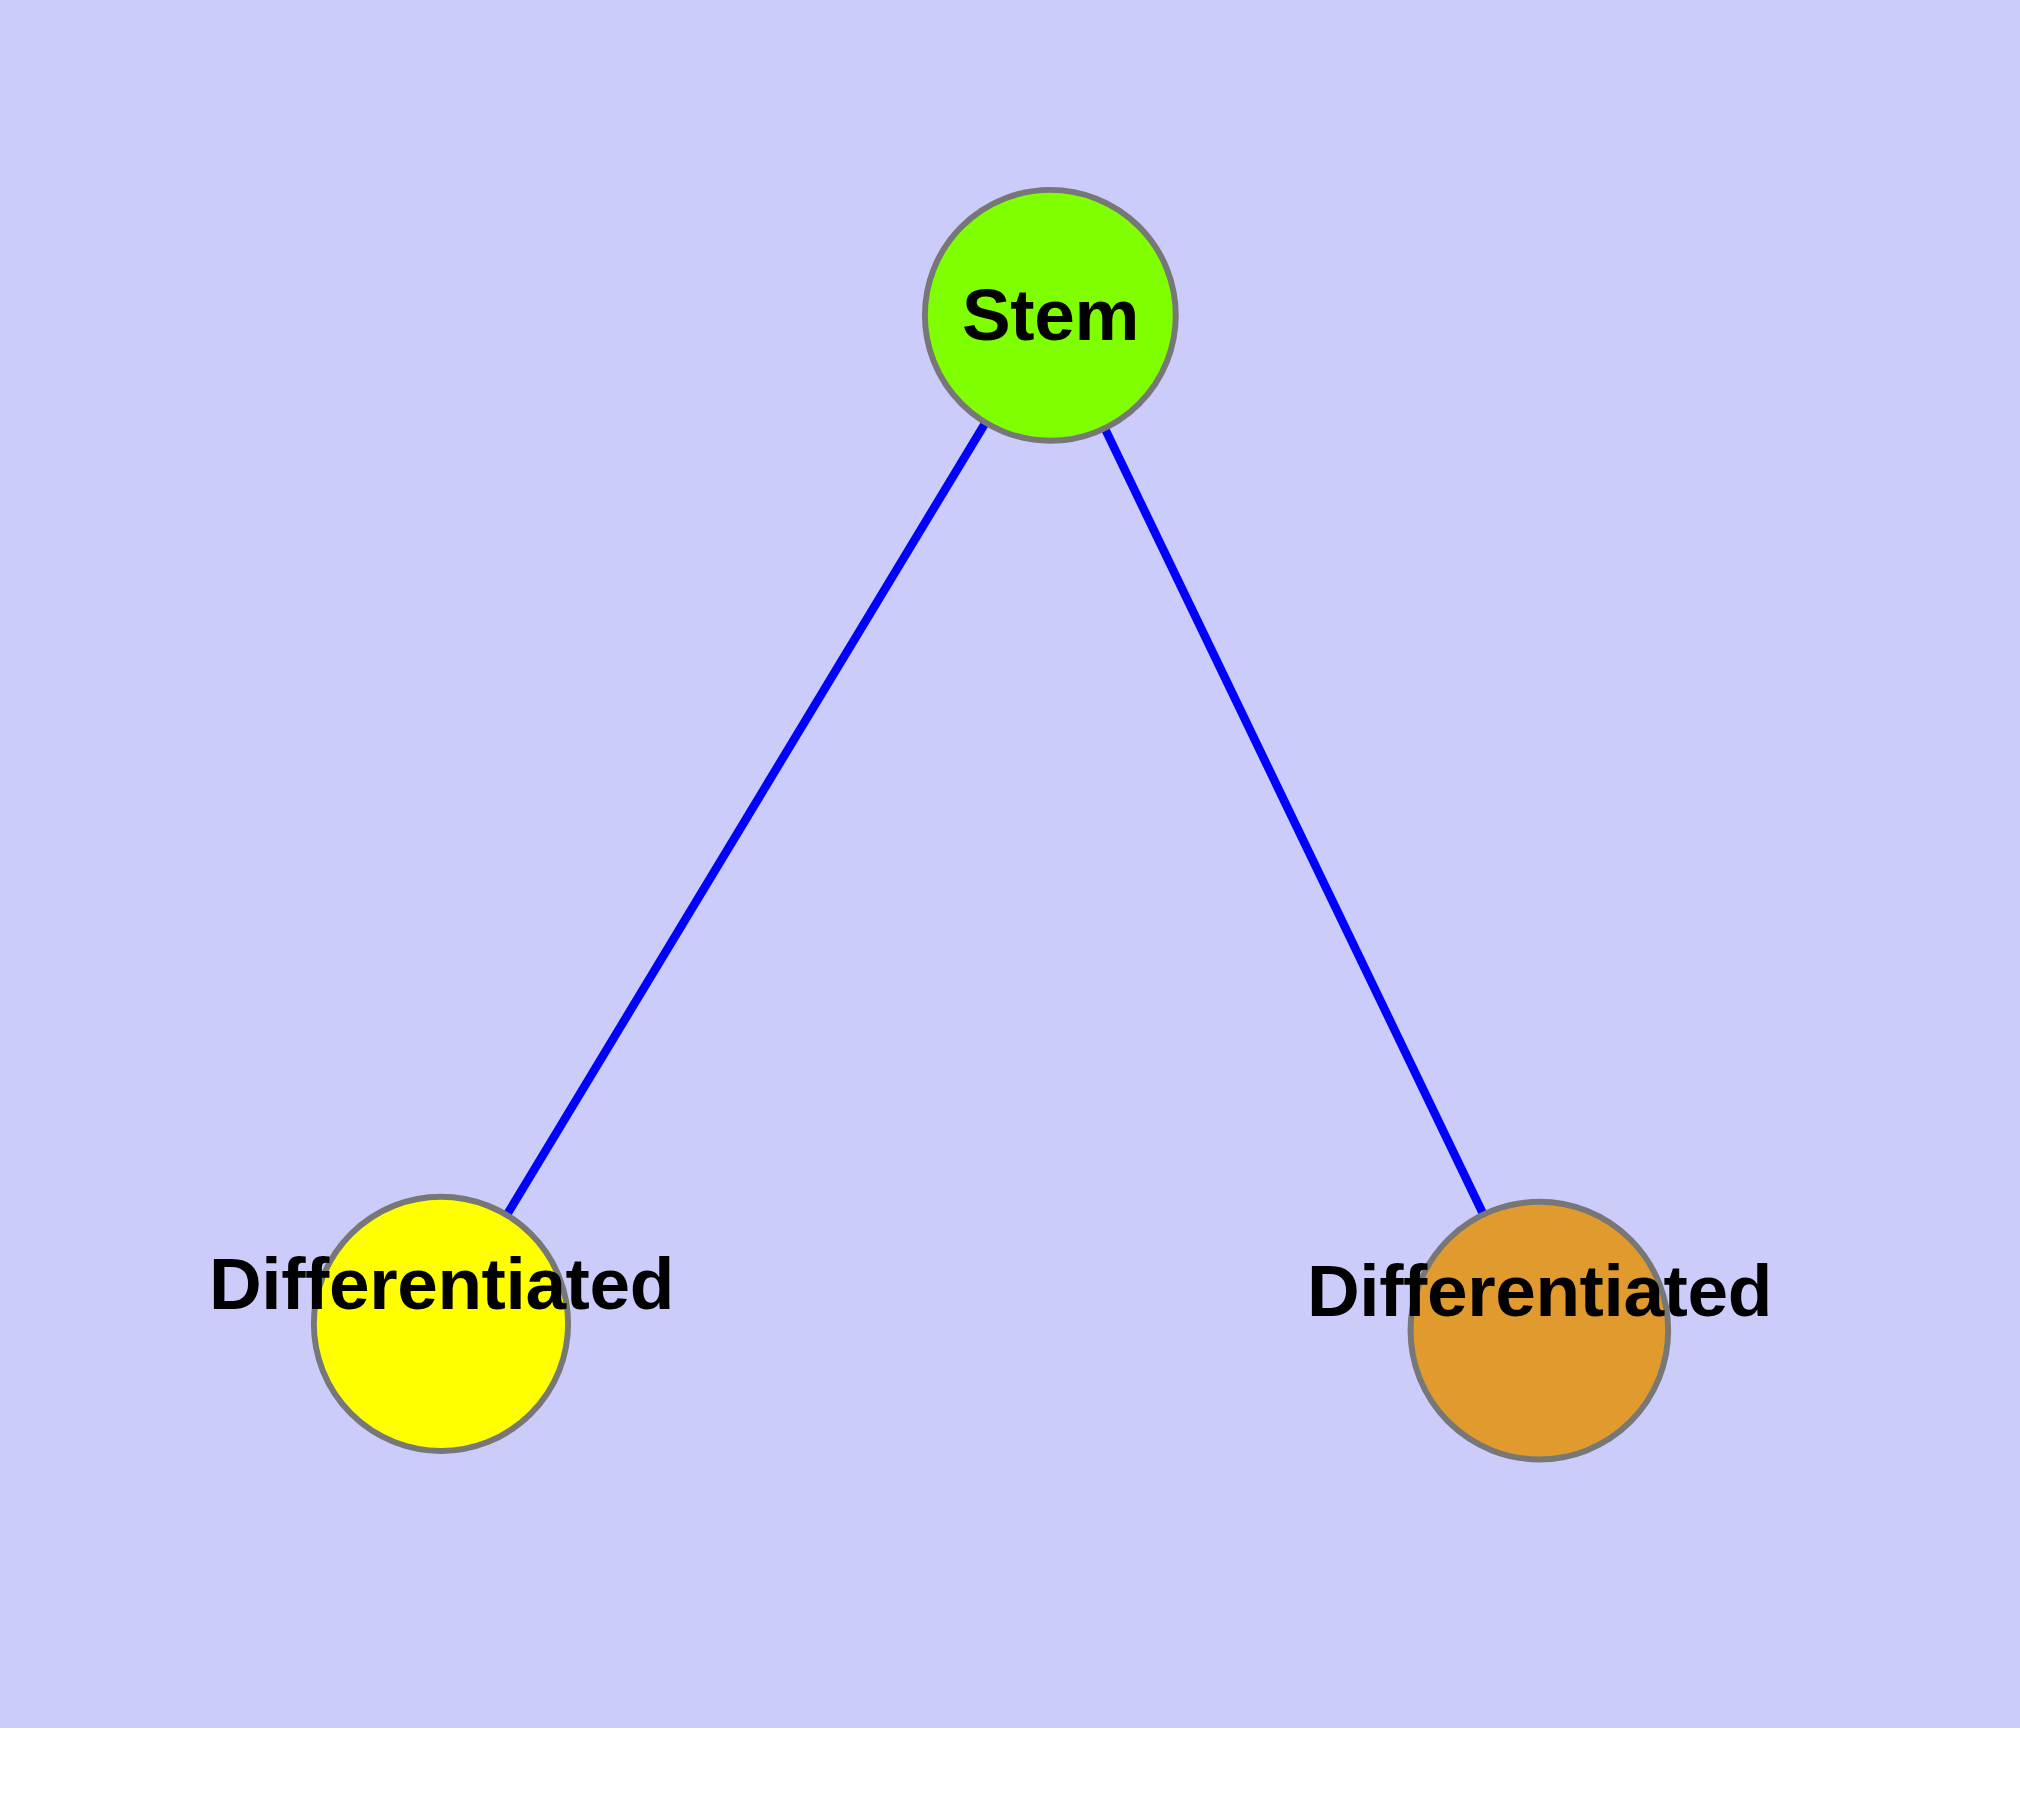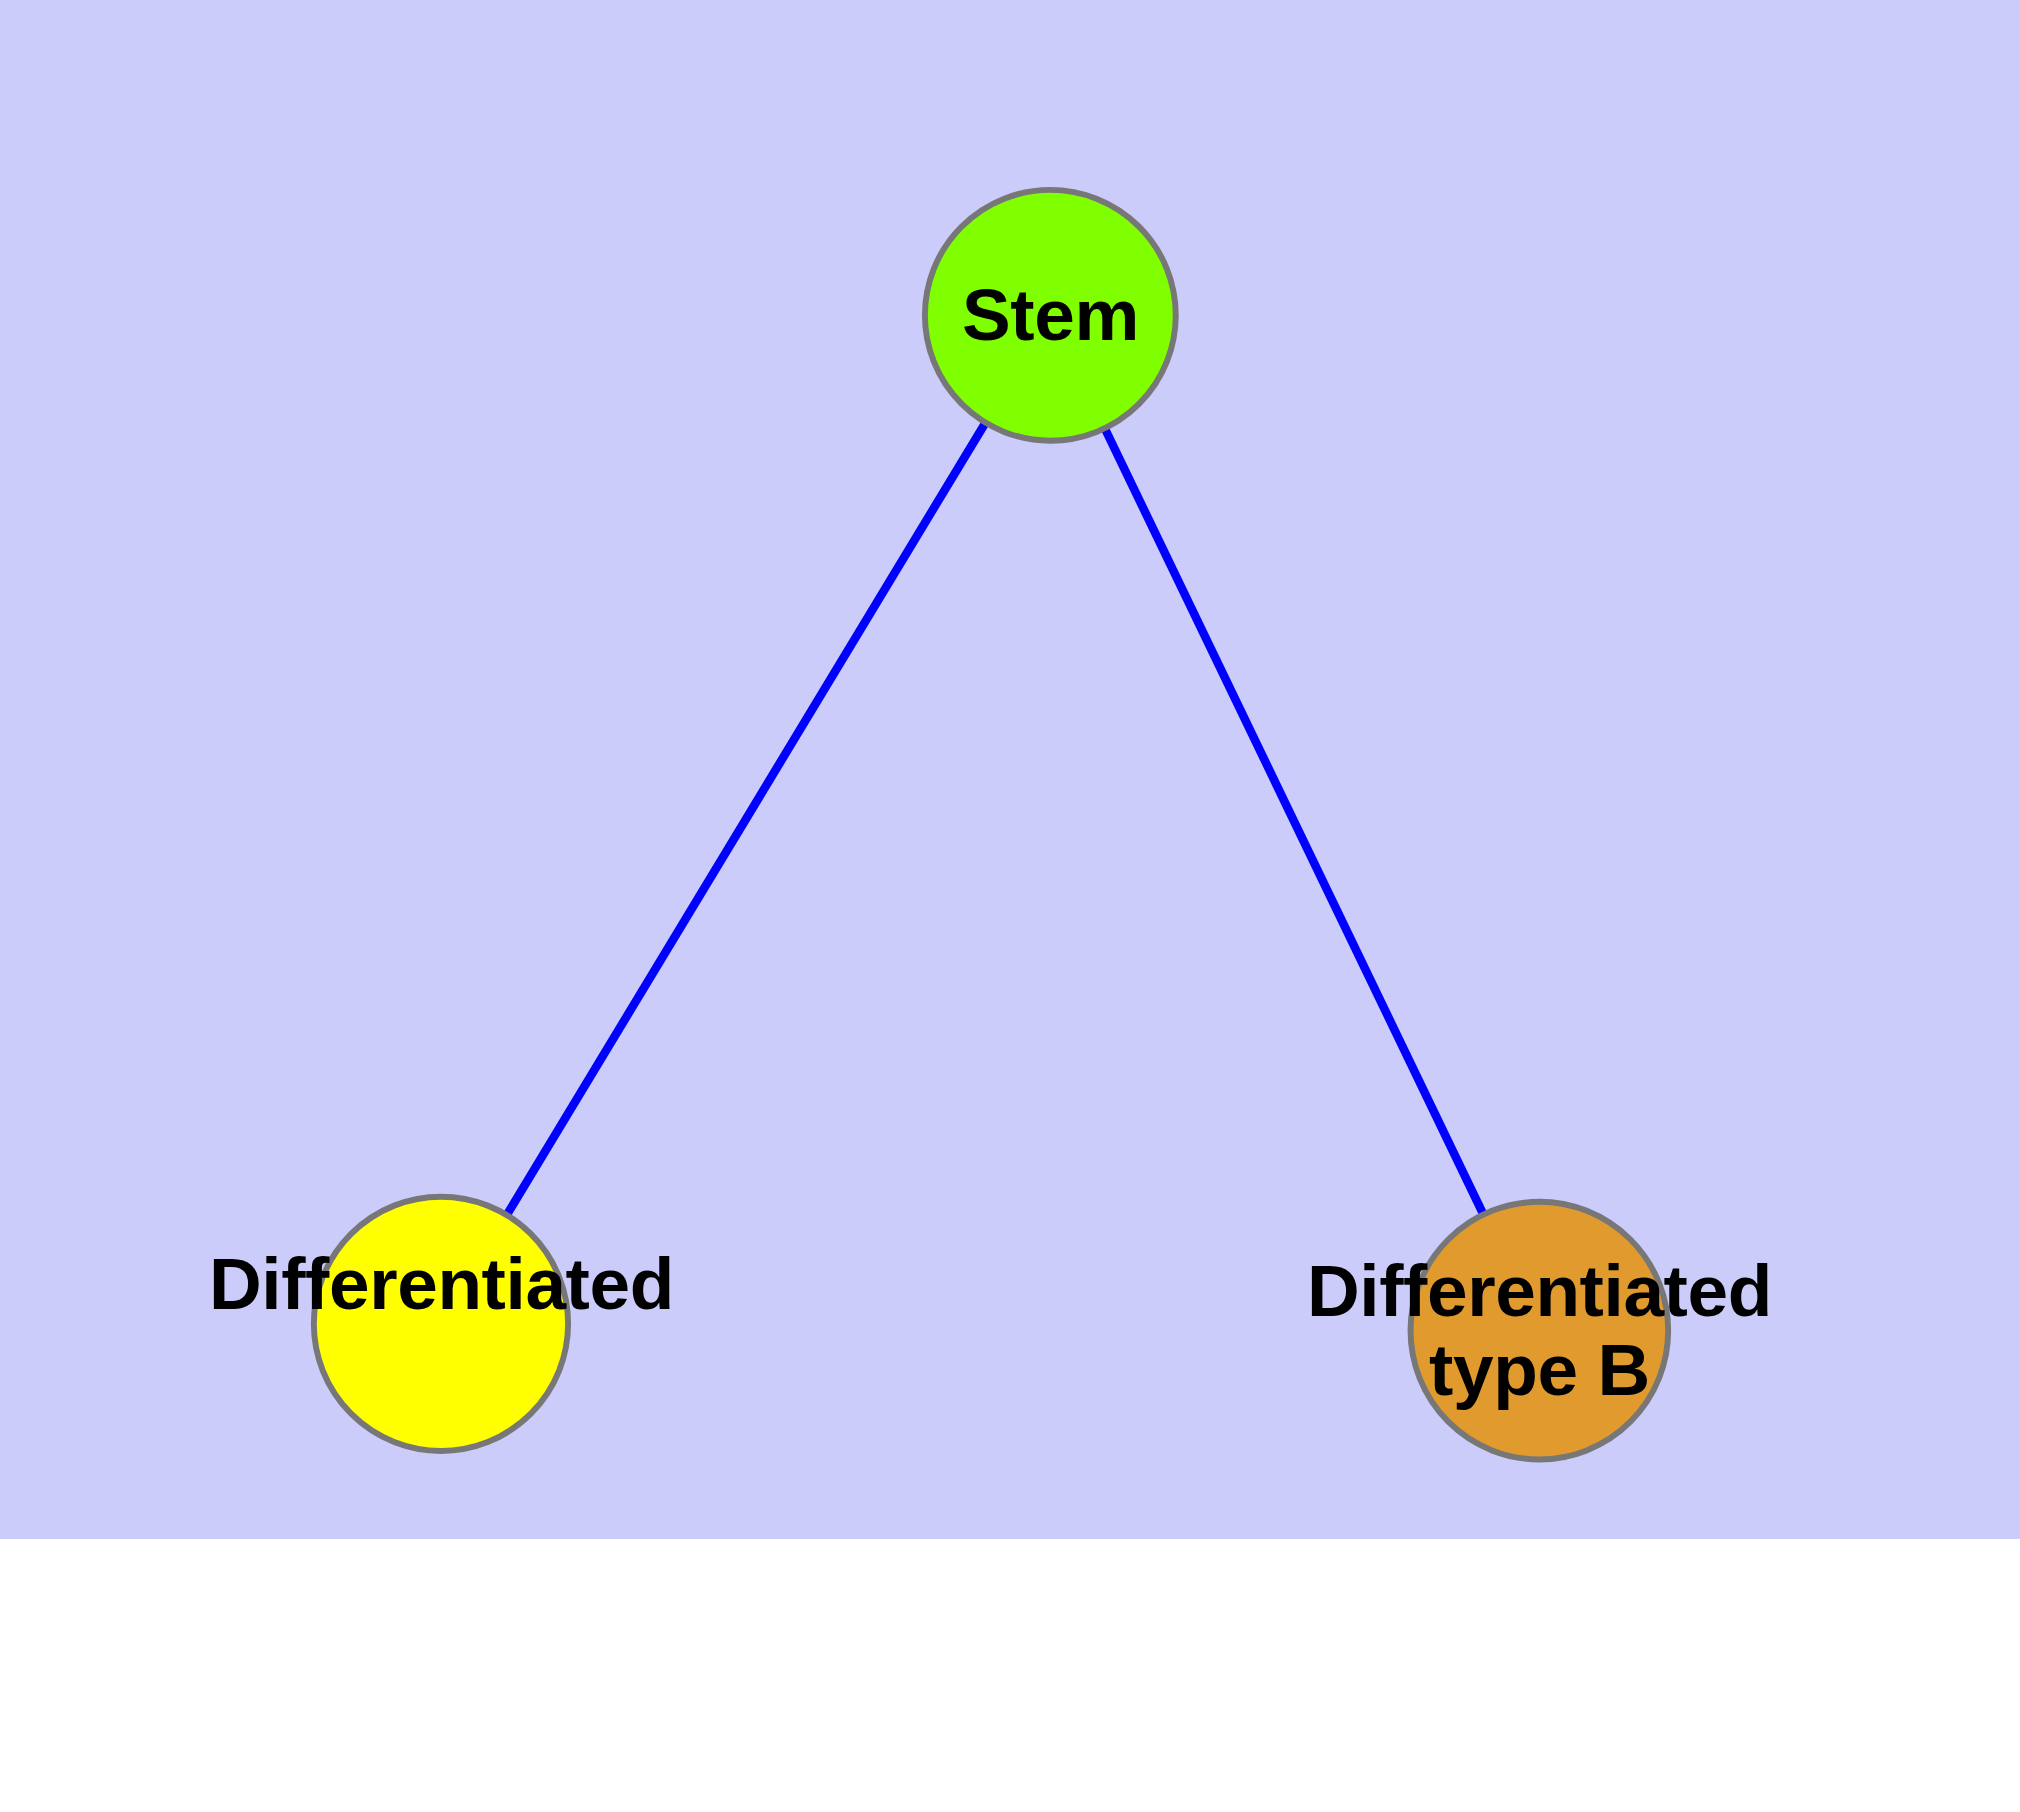--- a/index.html
+++ b/index.html
@@ -31,29 +31,29 @@
     font-family: "Liberation Sans", "DejaVu Sans", sans-serif;
     white-space: pre;
     line-height: 1.08;
     pointer-events: none;
     letter-spacing: -0.4px;
   }
 </style>
 </head>
 <body>
 
-<div id="stage" style="width: 2021px; height: 1539px; background: rgb(204, 204, 250); text-decoration: underline;">
+<div id="stage" style="width: 2021px; height: 1728px; background: rgb(204, 204, 250); text-decoration: underline;">
   <svg id="graph-canvas" viewBox="0 0 2384 2138" xmlns="http://www.w3.org/2000/svg">
       <rect x="0" y="0" width="2384" height="2138" fill="#ccccfa"></rect>
       <line x1="1163.4979112073122" y1="496.96173249415637" x2="596.5363639816287" y2="1435.326462951129" stroke="#0000ff" stroke-width="10" stroke-linecap="butt"></line>
       <line x1="1302.3535862596054" y1="503.5382952149173" x2="1750.9106990483506" y2="1434.857915875085" stroke="#0000ff" stroke-width="10" stroke-linecap="butt"></line>
       <circle cx="1239" cy="372" r="148" fill="#7fff00" stroke="#777777" stroke-width="7"></circle>
       <circle cx="520" cy="1562" r="150" fill="#ffff00" stroke="#777777" stroke-width="7"></circle>
       <circle cx="1816" cy="1570" r="152" fill="#e09a2e" stroke="#777777" stroke-width="7"></circle>
     </svg>
 
   <div id="label-layer">
       <div class="node-label" style="font-size: 73px; color: rgb(0, 0, 0); left: 962px; top: 276px;"><div>Stem</div></div>
       <div class="node-label" style="font-size: 73px; color: rgb(0, 0, 0); left: 209px; top: 1245px;"><div>Differentiated</div></div>
-      <div class="node-label" style="font-size: 73px; color: rgb(0, 0, 0); left: 1307px; top: 1252px;"><div>Differentiated</div><div>type B</div></div>
+      <div class="node-label" style="font-size: 73px; color: rgb(0, 0, 0); left: 1307px; top: 1252px;"><div>Differentiated</div></div>
     </div>
 </div>
 
 
 </body></html>

